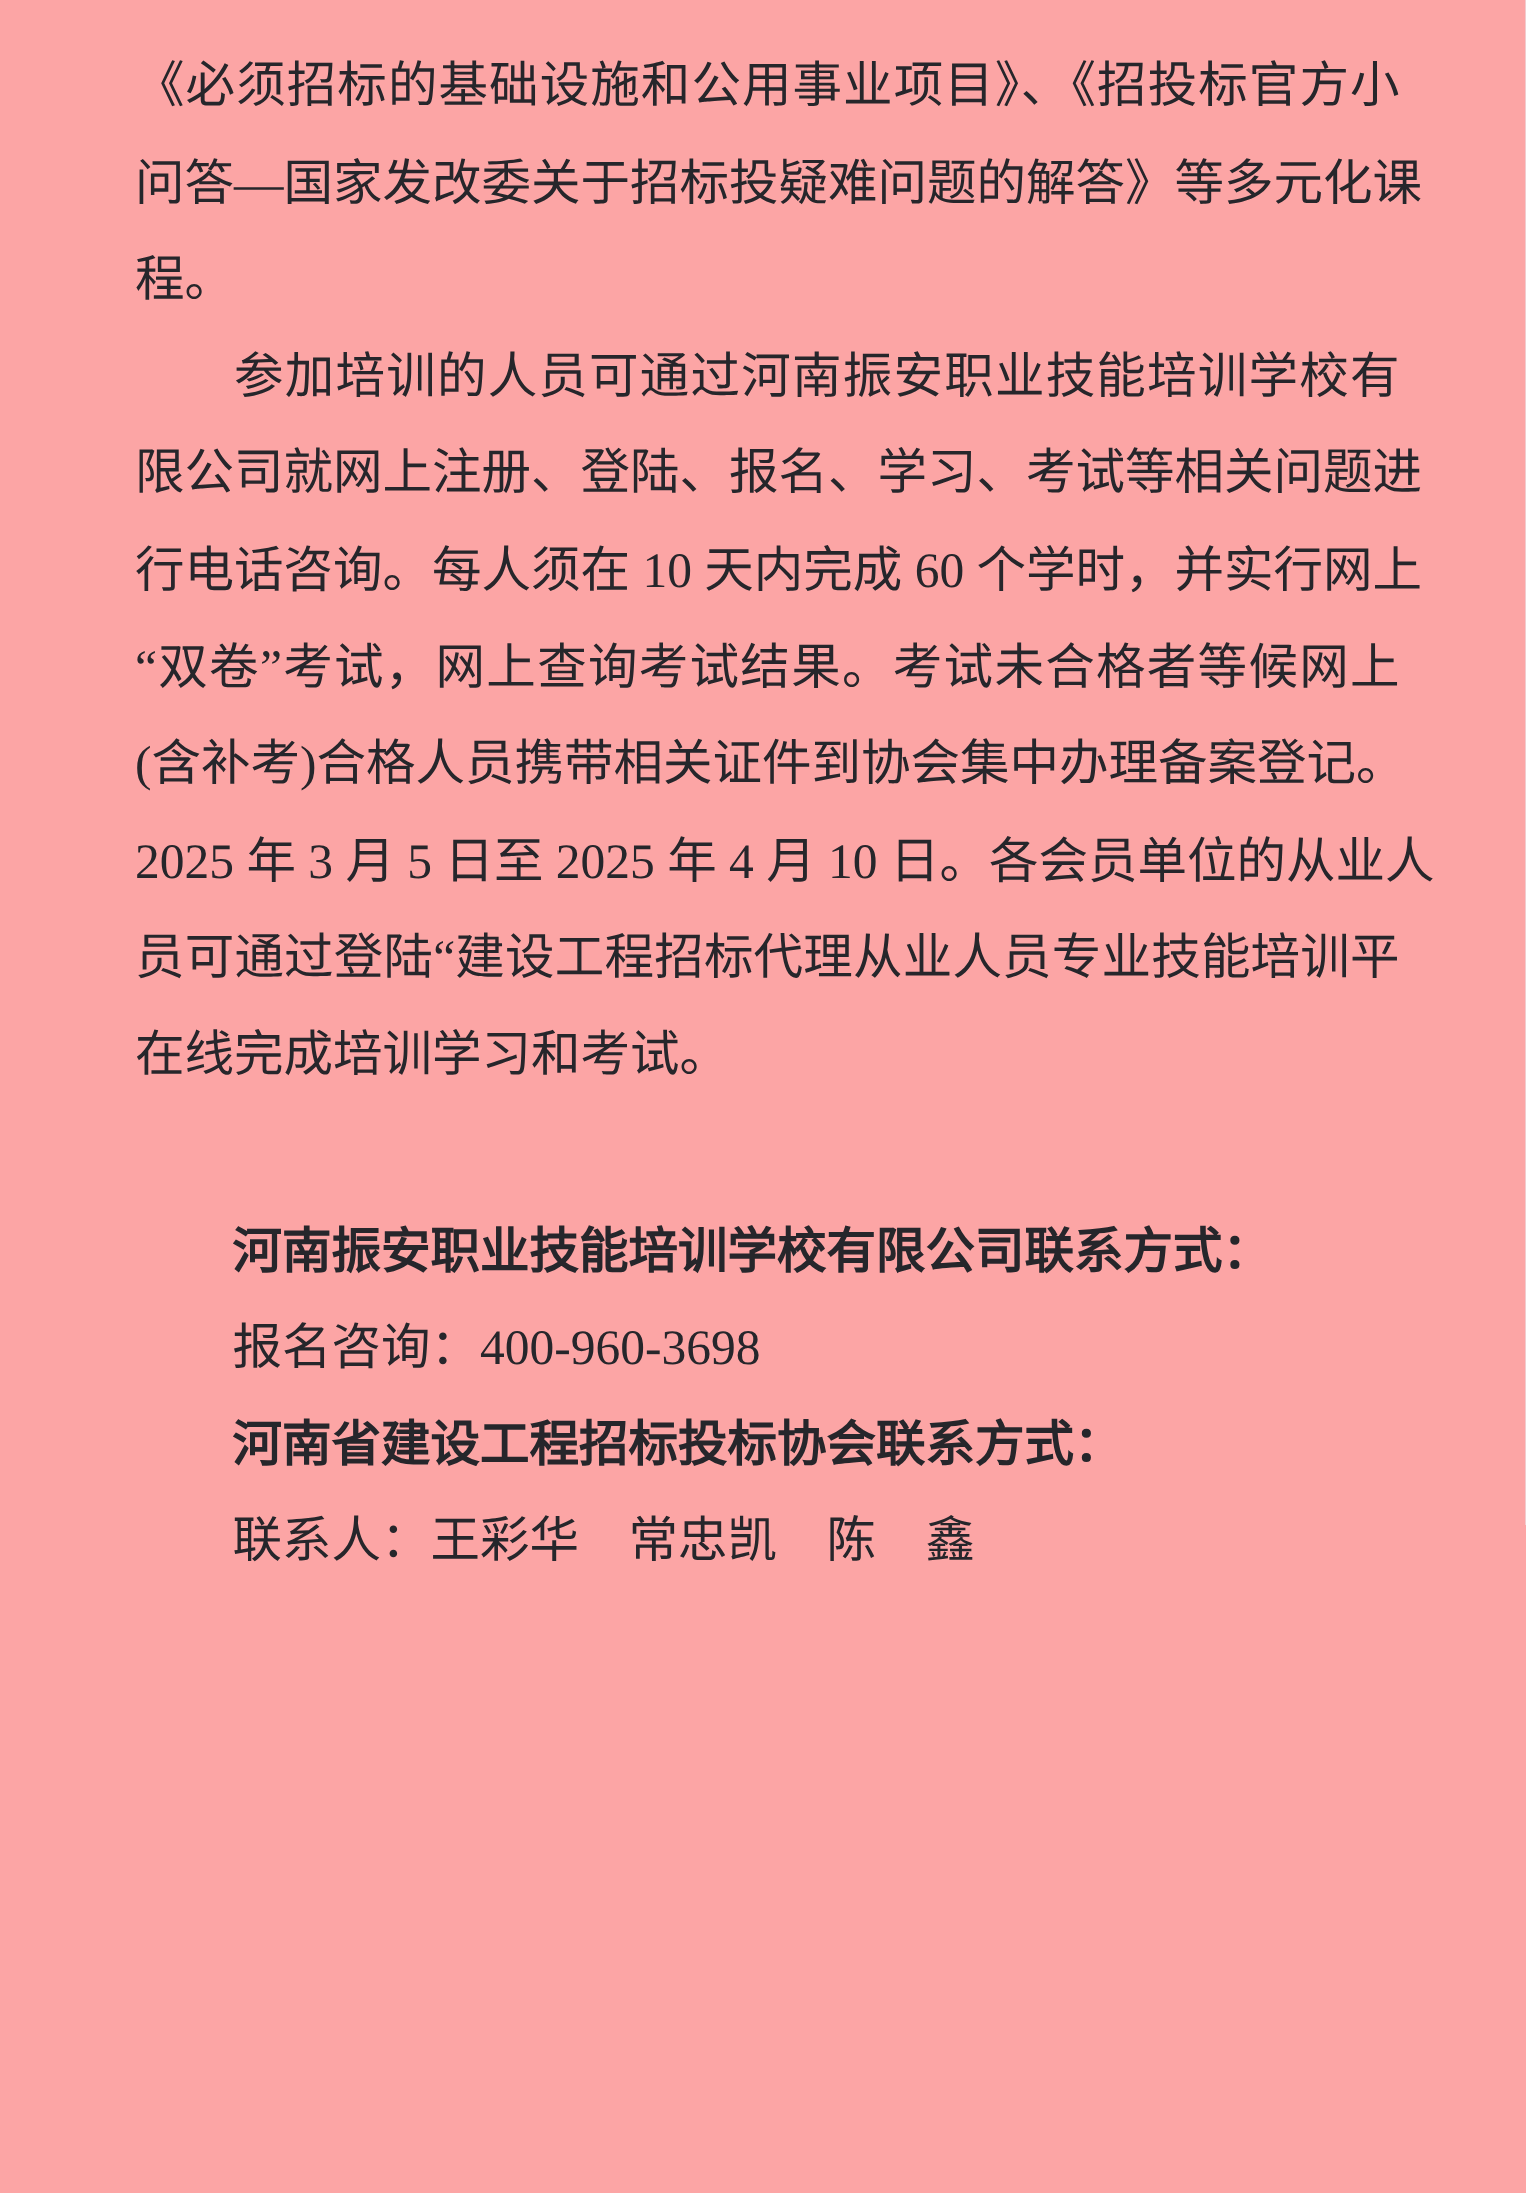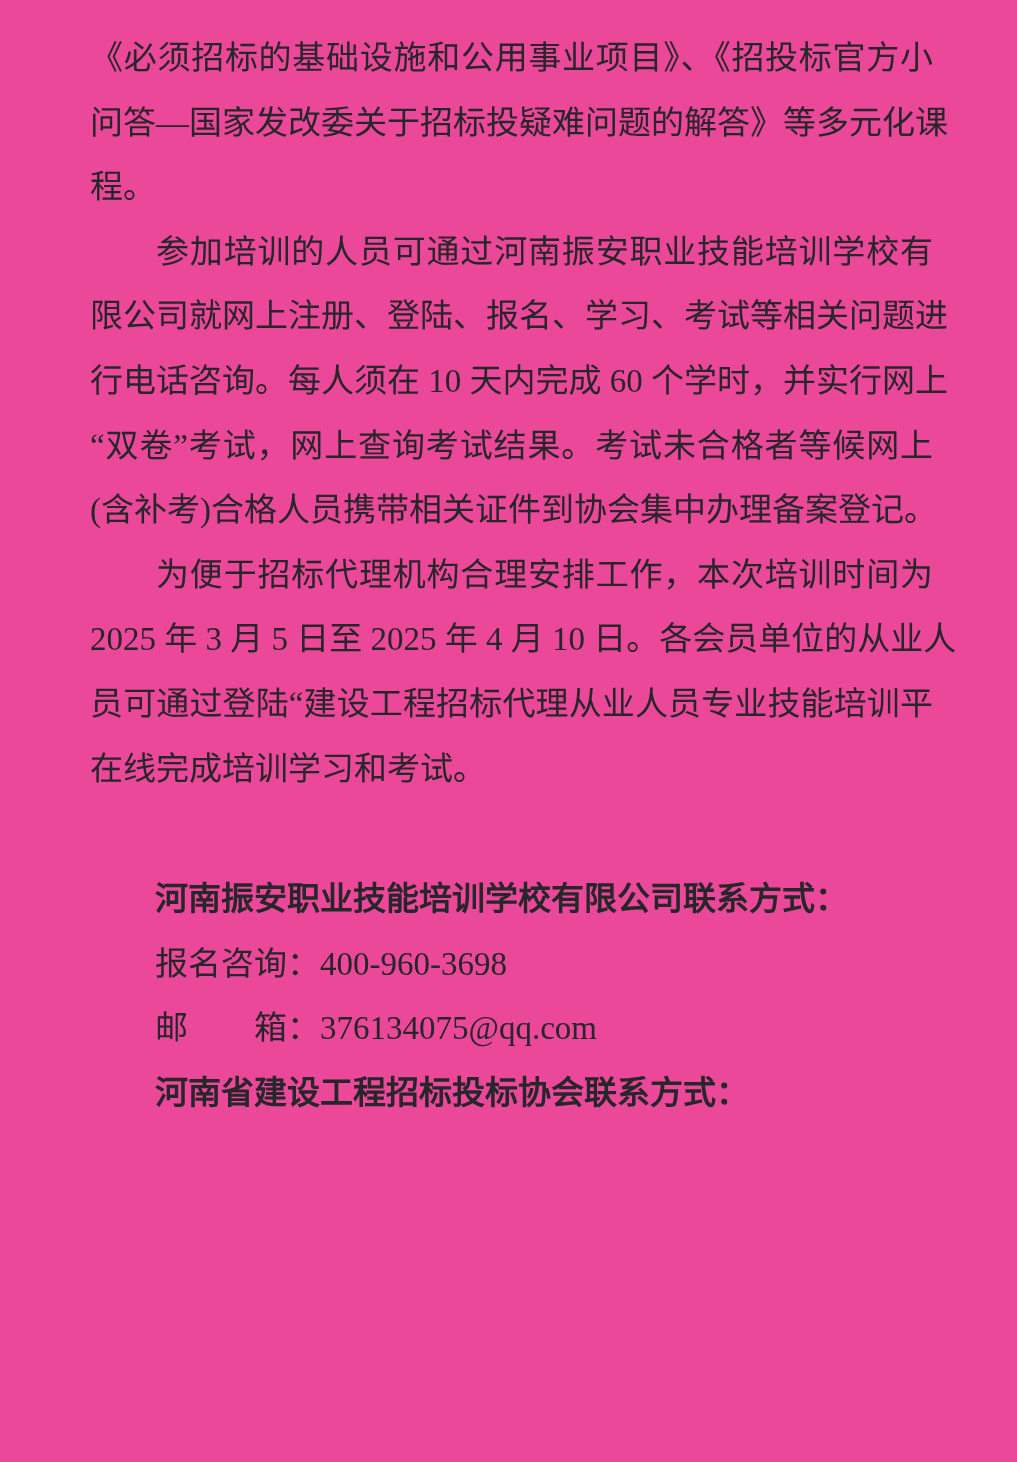--- a/index.html
+++ b/index.html
@@ -41,41 +41,40 @@
   .url-link {
     text-decoration: underline;
     text-underline-offset: 7px;
     text-decoration-thickness: 2px;
     cursor: pointer;
   }
 </style>
 </head>
 <body>
 
-<div class="page" style="background: #ec4899; color: rgb(38, 38, 43);">
+<div class="page" style="background: #fca5a5; color: rgb(38, 38, 43);">
   <div class="body-text">
 
     <div class="line j">《必须招标的基础设施和公用事业项目》、《招投标官方小</div>
     <div class="line j">问答—国家发改委关于招标投疑难问题的解答》等多元化课</div>
     <div class="line">程。</div>
 
     <div class="line j indent">参加培训的人员可通过河南振安职业技能培训学校有</div>
     <div class="line j">限公司就网上注册、登陆、报名、学习、考试等相关问题进</div>
     <div class="line j">行电话咨询。每人须在 10 天内完成 60 个学时，并实行网上</div>
     <div class="line j">“双卷”考试，网上查询考试结果。考试未合格者等候网上</div>
     <div class="line j">(含补考)合格人员携带相关证件到协会集中办理备案登记。</div>
 
-    <div class="line j indent">为便于招标代理机构合理安排工作，本次培训时间为</div>
     <div class="line j">2025 年 3 月 5 日至 2025 年 4 月 10 日。各会员单位的从业人</div>
     <div class="line j">员可通过登陆“建设工程招标代理从业人员专业技能培训平</div>
 
 
     <div class="line">在线完成培训学习和考试。</div>
 
     <div class="contact-block">
       <div class="line bold">河南振安职业技能培训学校有限公司联系方式：</div>
       <div class="line">报名咨询：400-960-3698</div>
-      <div class="line">邮　　箱：376134075@qq.com</div>
       <div class="line bold">河南省建设工程招标投标协会联系方式：</div>
+      <div class="line">联系人：王彩华　常忠凯　陈　鑫</div>
     </div>
 
   </div>
 </div>
 
 </body></html>

